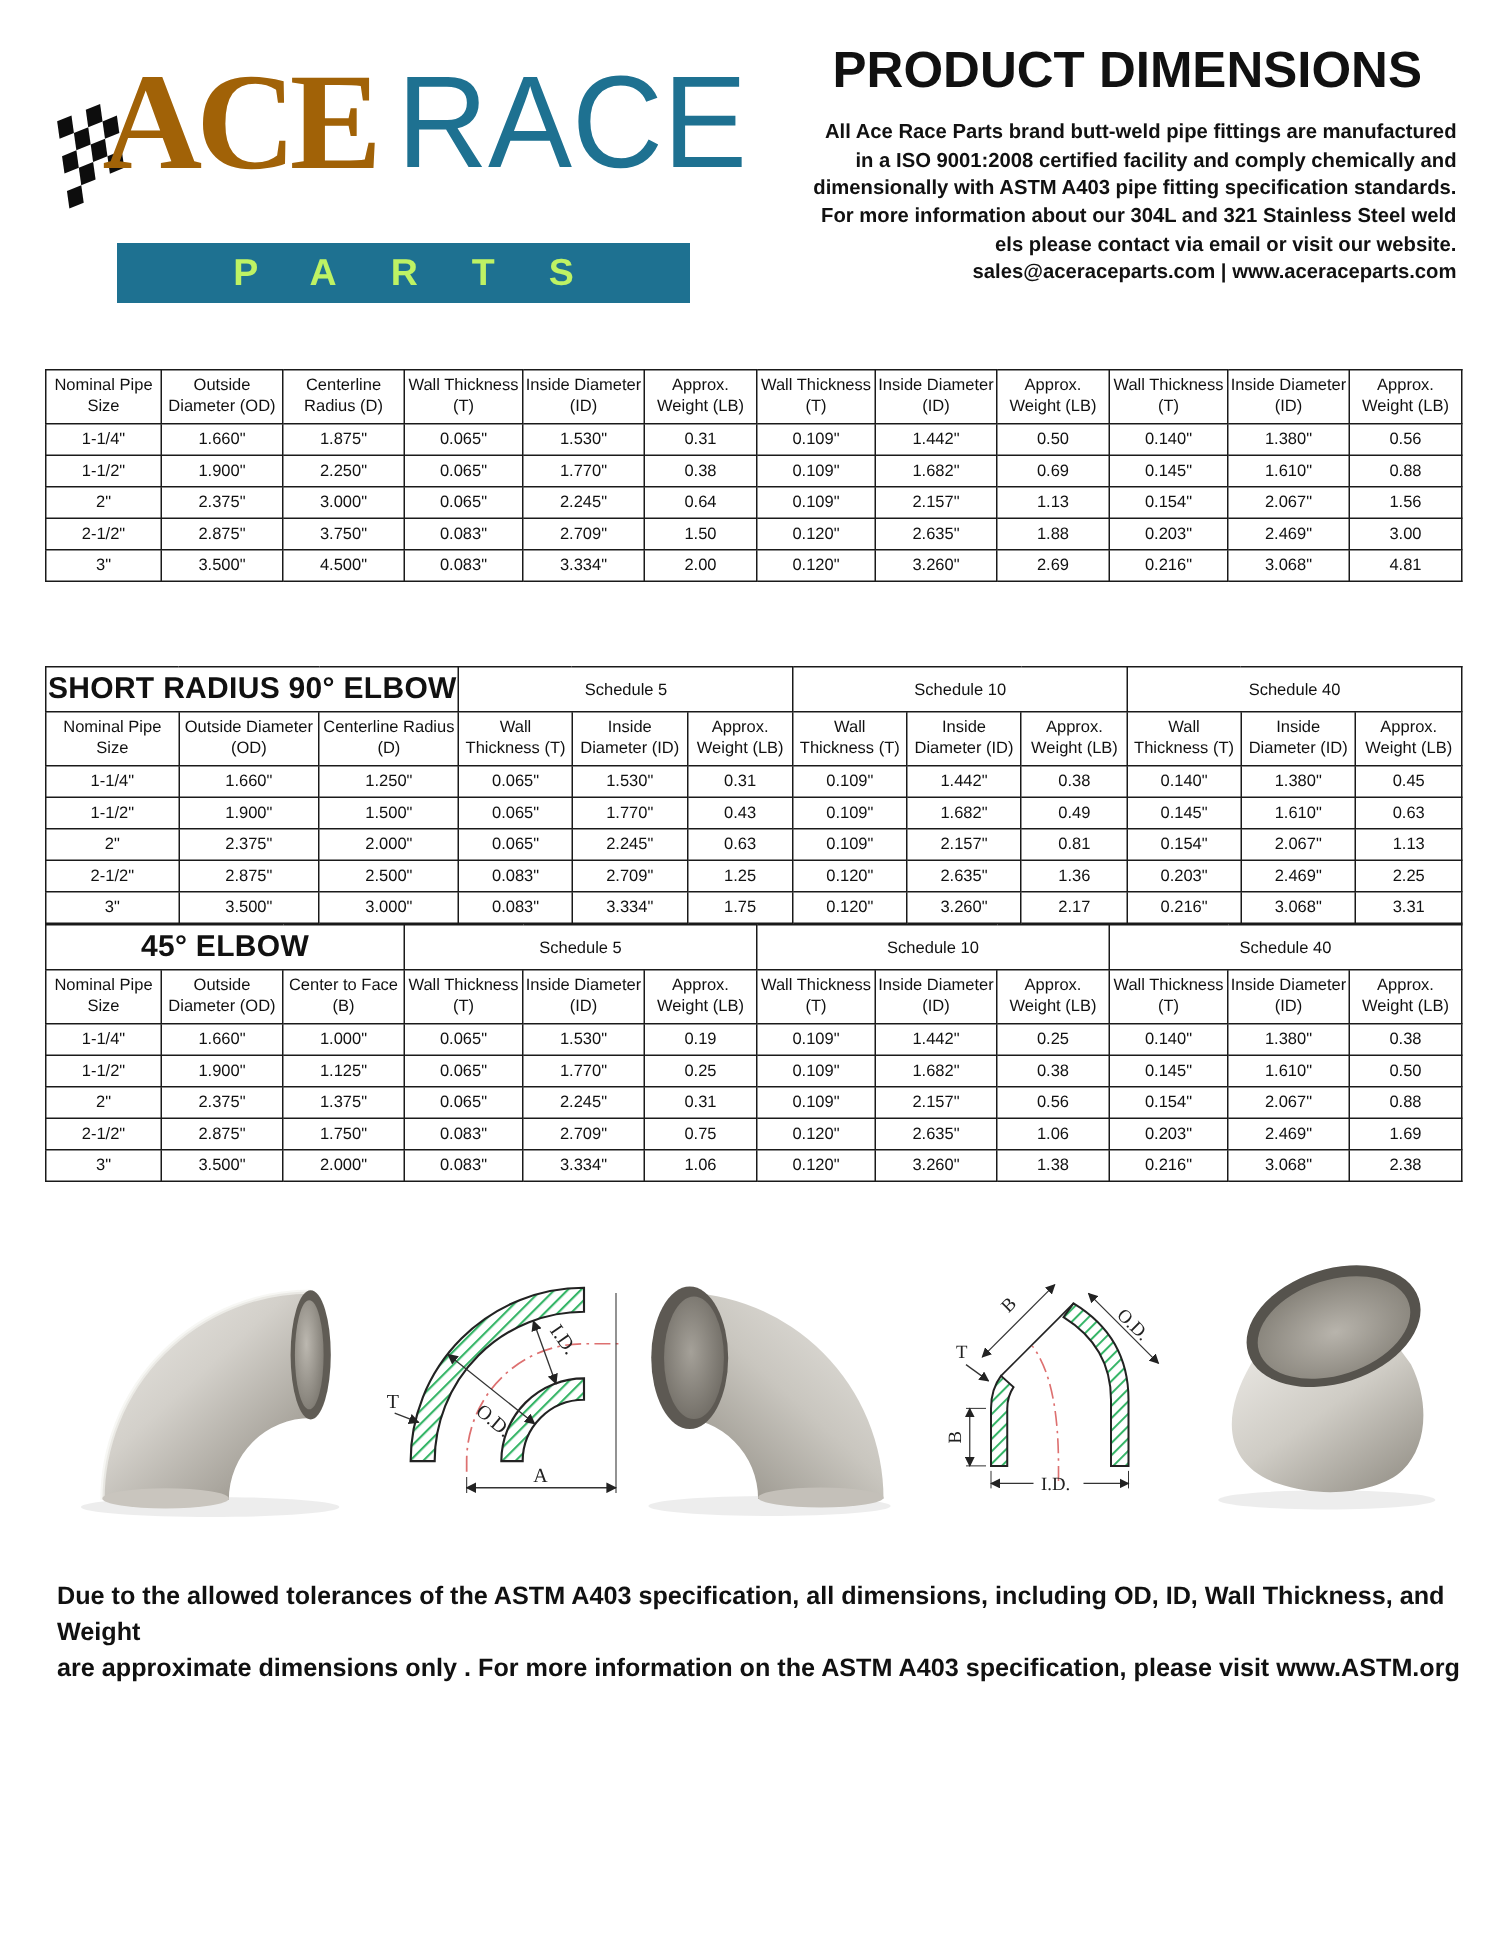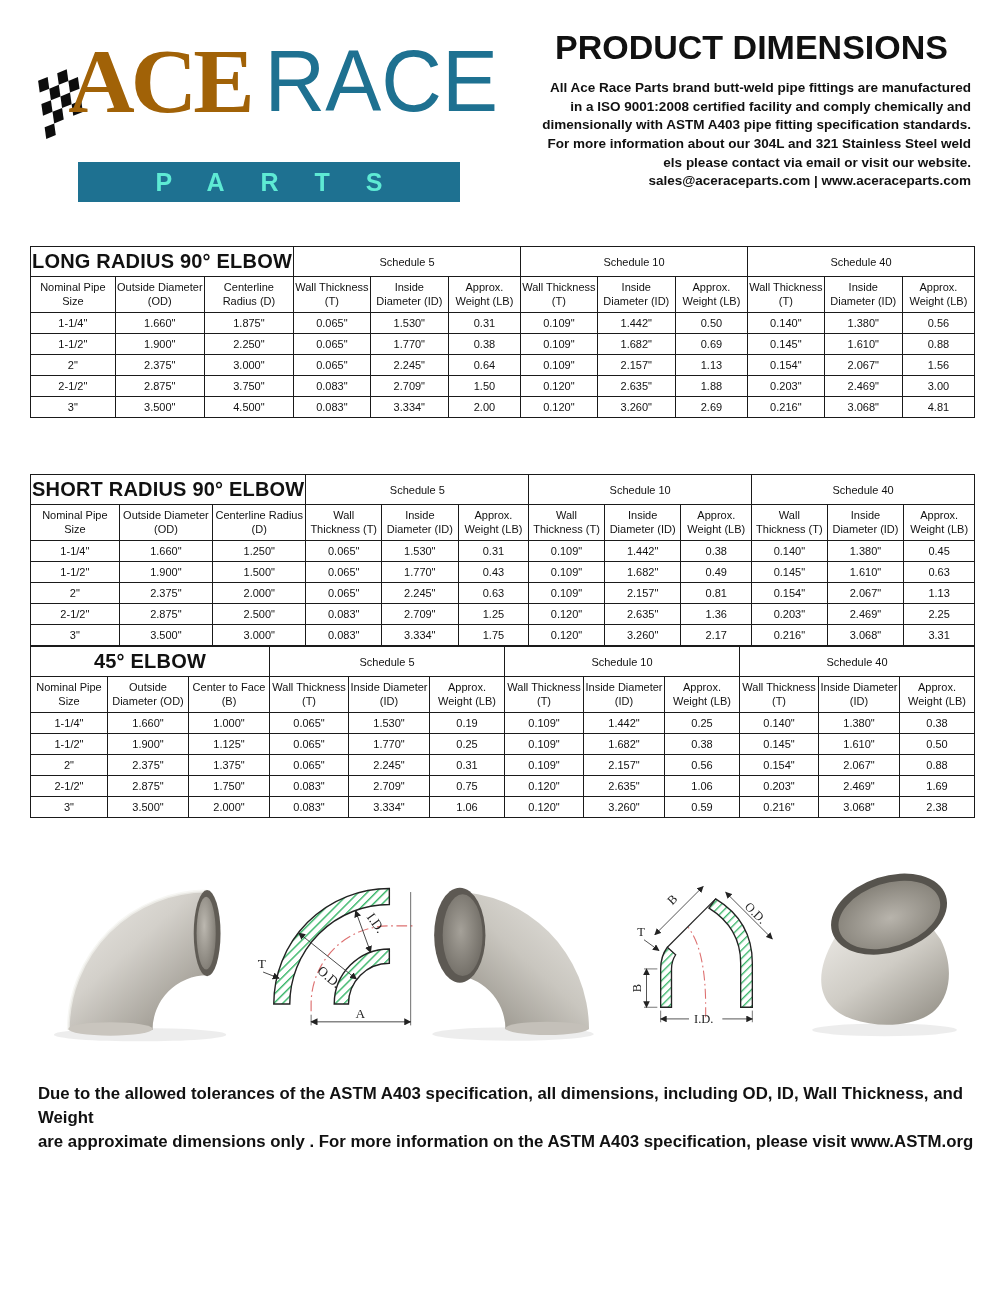--- a/index.html
+++ b/index.html
@@ -11,21 +11,21 @@
   
   .brand-row { display:flex; margin:26px 25px 0 38px; }
   .logo-block { width:460px; flex:0 0 460px; }
   .logo-top { display:flex; align-items:flex-start; height:128px; }
   .flag { margin-top:6px; }
   .logo-ace { font-family:"Liberation Serif", serif; font-weight:bold; font-size:92px; line-height:110px;
               letter-spacing:-4px; margin-left:-26px; color:#a16207; }
   .logo-race { font-family:"Liberation Sans", sans-serif; font-weight:400; font-size:84px; line-height:110px;
                margin-left:14px; color:var(--teal); transform:scaleY(1.04); letter-spacing:0px; }
   .parts-band { margin-left:40px; margin-top:8px; width:382px; height:40px; background:var(--teal);
-                color:#5eead4; font-weight:bold; font-size:25px; line-height:40px; text-align:center;
+                color:#bef264; font-weight:bold; font-size:25px; line-height:40px; text-align:center;
                 letter-spacing:36px; text-indent:36px; }
   .header-text { flex:1; padding-left:30px; text-align:center; }
   .doc-title { font-size:34px; font-weight:bold; letter-spacing:0; margin-top:2px;text-align:center; }
   .doc-sub1 { font-size:24px; font-weight:bold; margin-top:8px; }
   .doc-sub2 { font-size:27px; font-weight:bold; margin-top:8px; }
   .doc-desc { font-size:13.5px; font-weight:bold; text-align:right; margin:12px 4px 0 14px; line-height:1.38; }
 
   
   .table-block { margin-left:30px; margin-right:25px; }
   .tb1 { margin-top:44px; } .tb2 { margin-top:56px; } .tb3 { }
@@ -88,26 +88,20 @@
           <col style="width:81px">
           <col style="width:75px">
         <col style="width:79px">
           <col style="width:81px">
           <col style="width:75px">
         <col style="width:79px">
           <col style="width:81px">
           <col style="width:75px">
       </colgroup>
       <tbody>
-        <tr class="sched-row">
-          <td class="title-cell" colspan="3"><span class="tbl-title">LONG RADIUS 90° ELBOW</span></td>
-        <td colspan="3" class="sched-cell">Schedule 5</td>
-            <td colspan="3" class="sched-cell">Schedule 10</td>
-            <td colspan="3" class="sched-cell">Schedule 40</td>
-          </tr>
         <tr class="head-row">
             <td class="head-cell">Nominal Pipe Size</td>
             <td class="head-cell">Outside Diameter (OD)</td>
             <td class="head-cell">Centerline Radius (D)</td>
             <td class="head-cell">Wall Thickness (T)</td>
             <td class="head-cell">Inside Diameter (ID)</td>
             <td class="head-cell">Approx. Weight (LB)</td>
             <td class="head-cell">Wall Thickness (T)</td>
             <td class="head-cell">Inside Diameter (ID)</td>
             <td class="head-cell">Approx. Weight (LB)</td>
@@ -401,21 +395,21 @@
           </tr>
           <tr>
             <td class="data-cell">3"</td>
             <td class="data-cell">3.500"</td>
             <td class="data-cell">2.000"</td>
             <td class="data-cell">0.083"</td>
             <td class="data-cell">3.334"</td>
             <td class="data-cell">1.06</td>
             <td class="data-cell">0.120"</td>
             <td class="data-cell">3.260"</td>
-            <td class="data-cell">0.59</td>
+            <td class="data-cell">1.38</td>
             <td class="data-cell">0.216"</td>
             <td class="data-cell">3.068"</td>
             <td class="data-cell">2.38</td>
           </tr>
         </tbody>
     </table>
   </div>
 
   <div class="figures-row">
 

